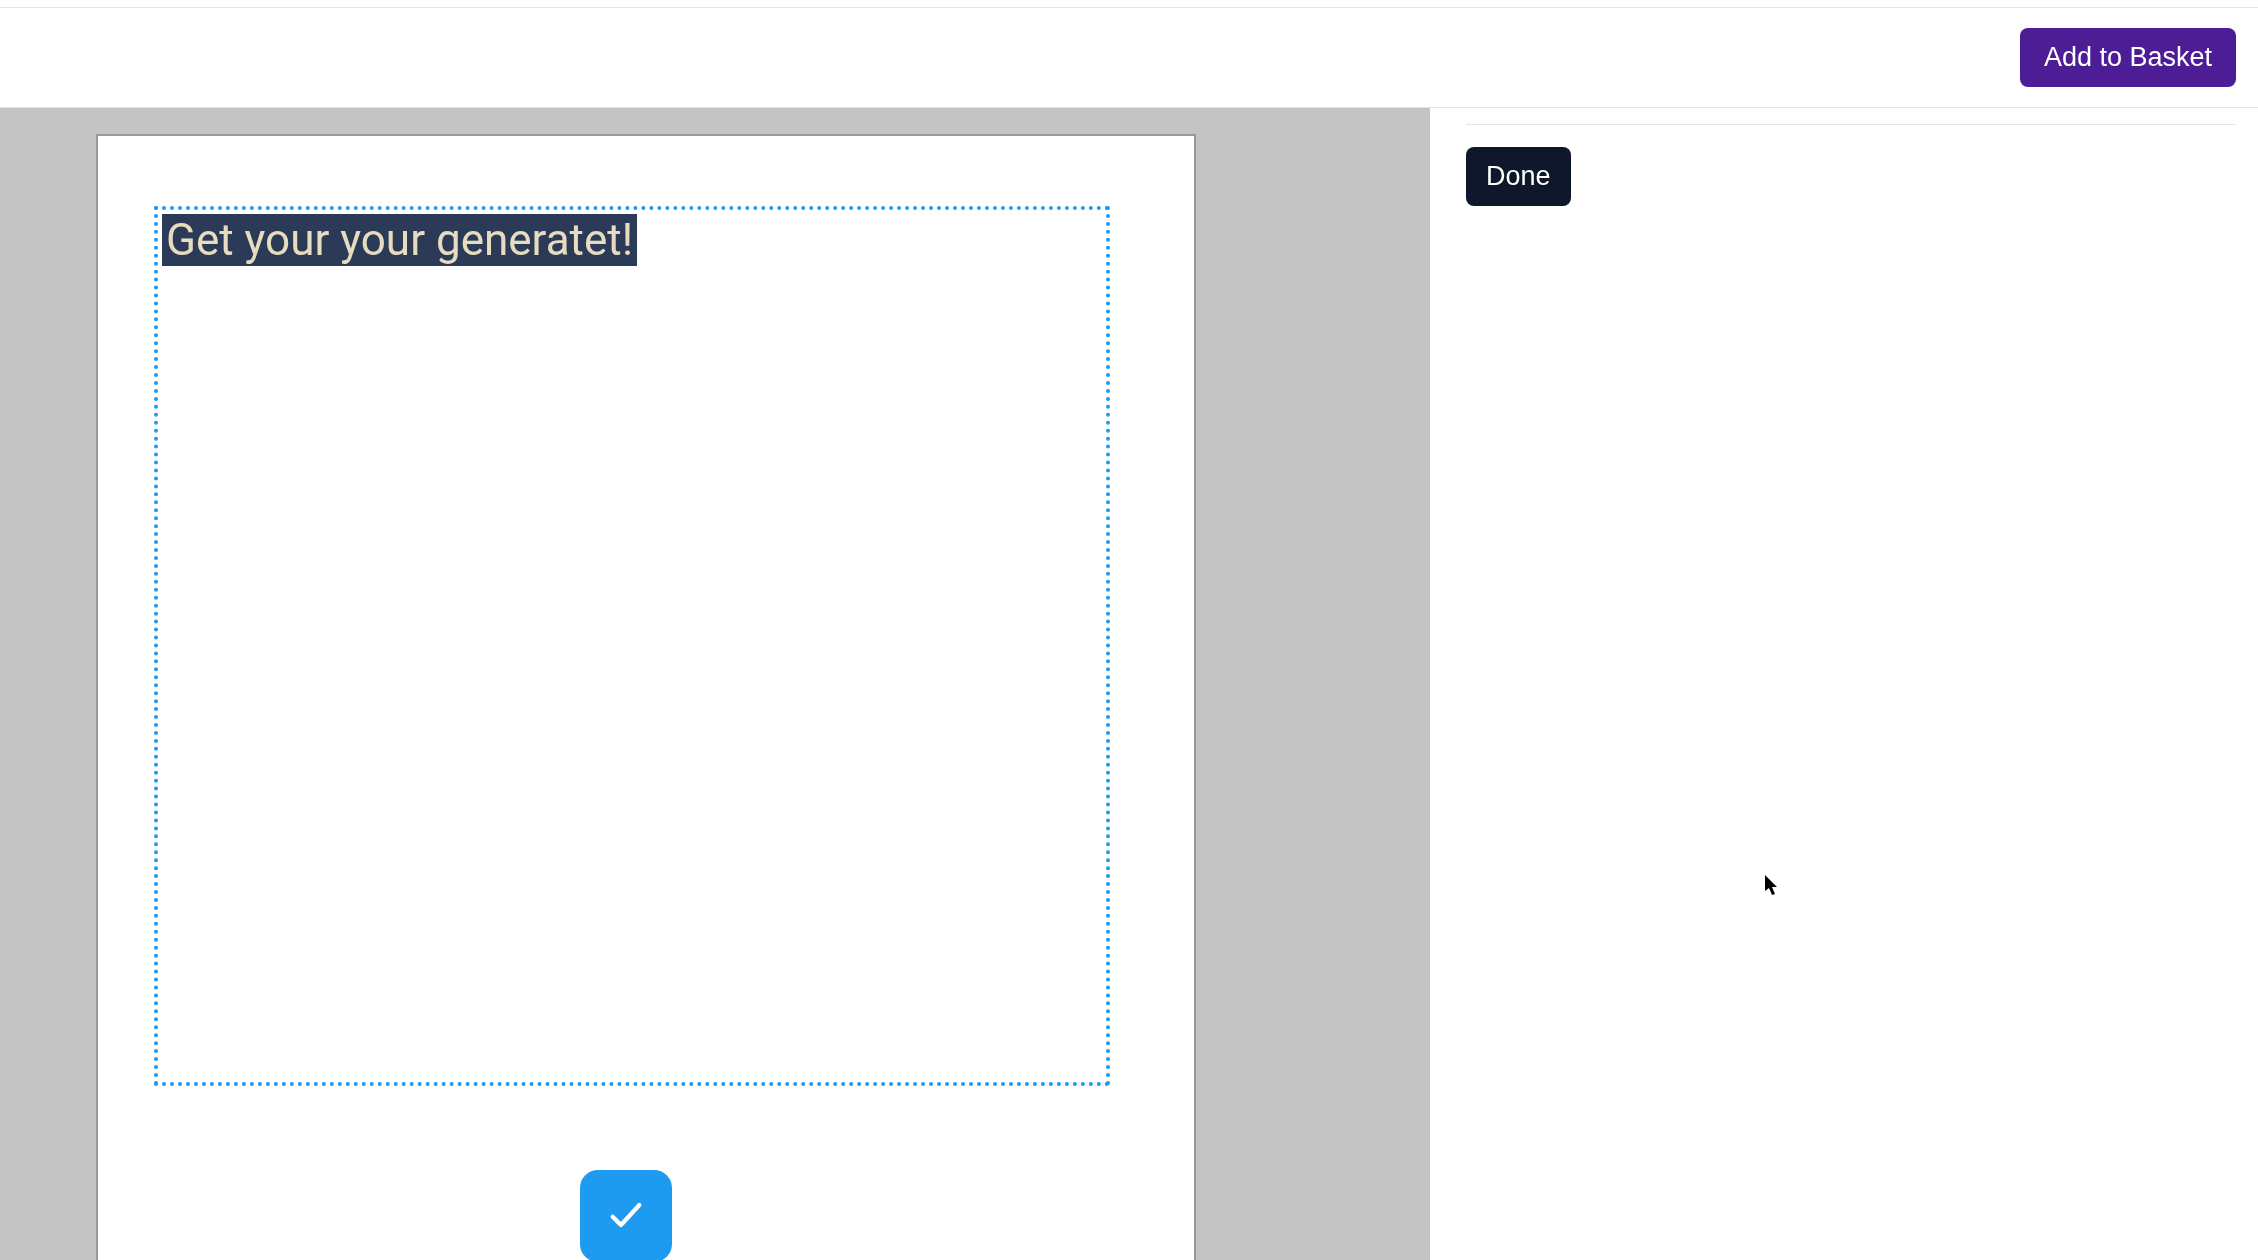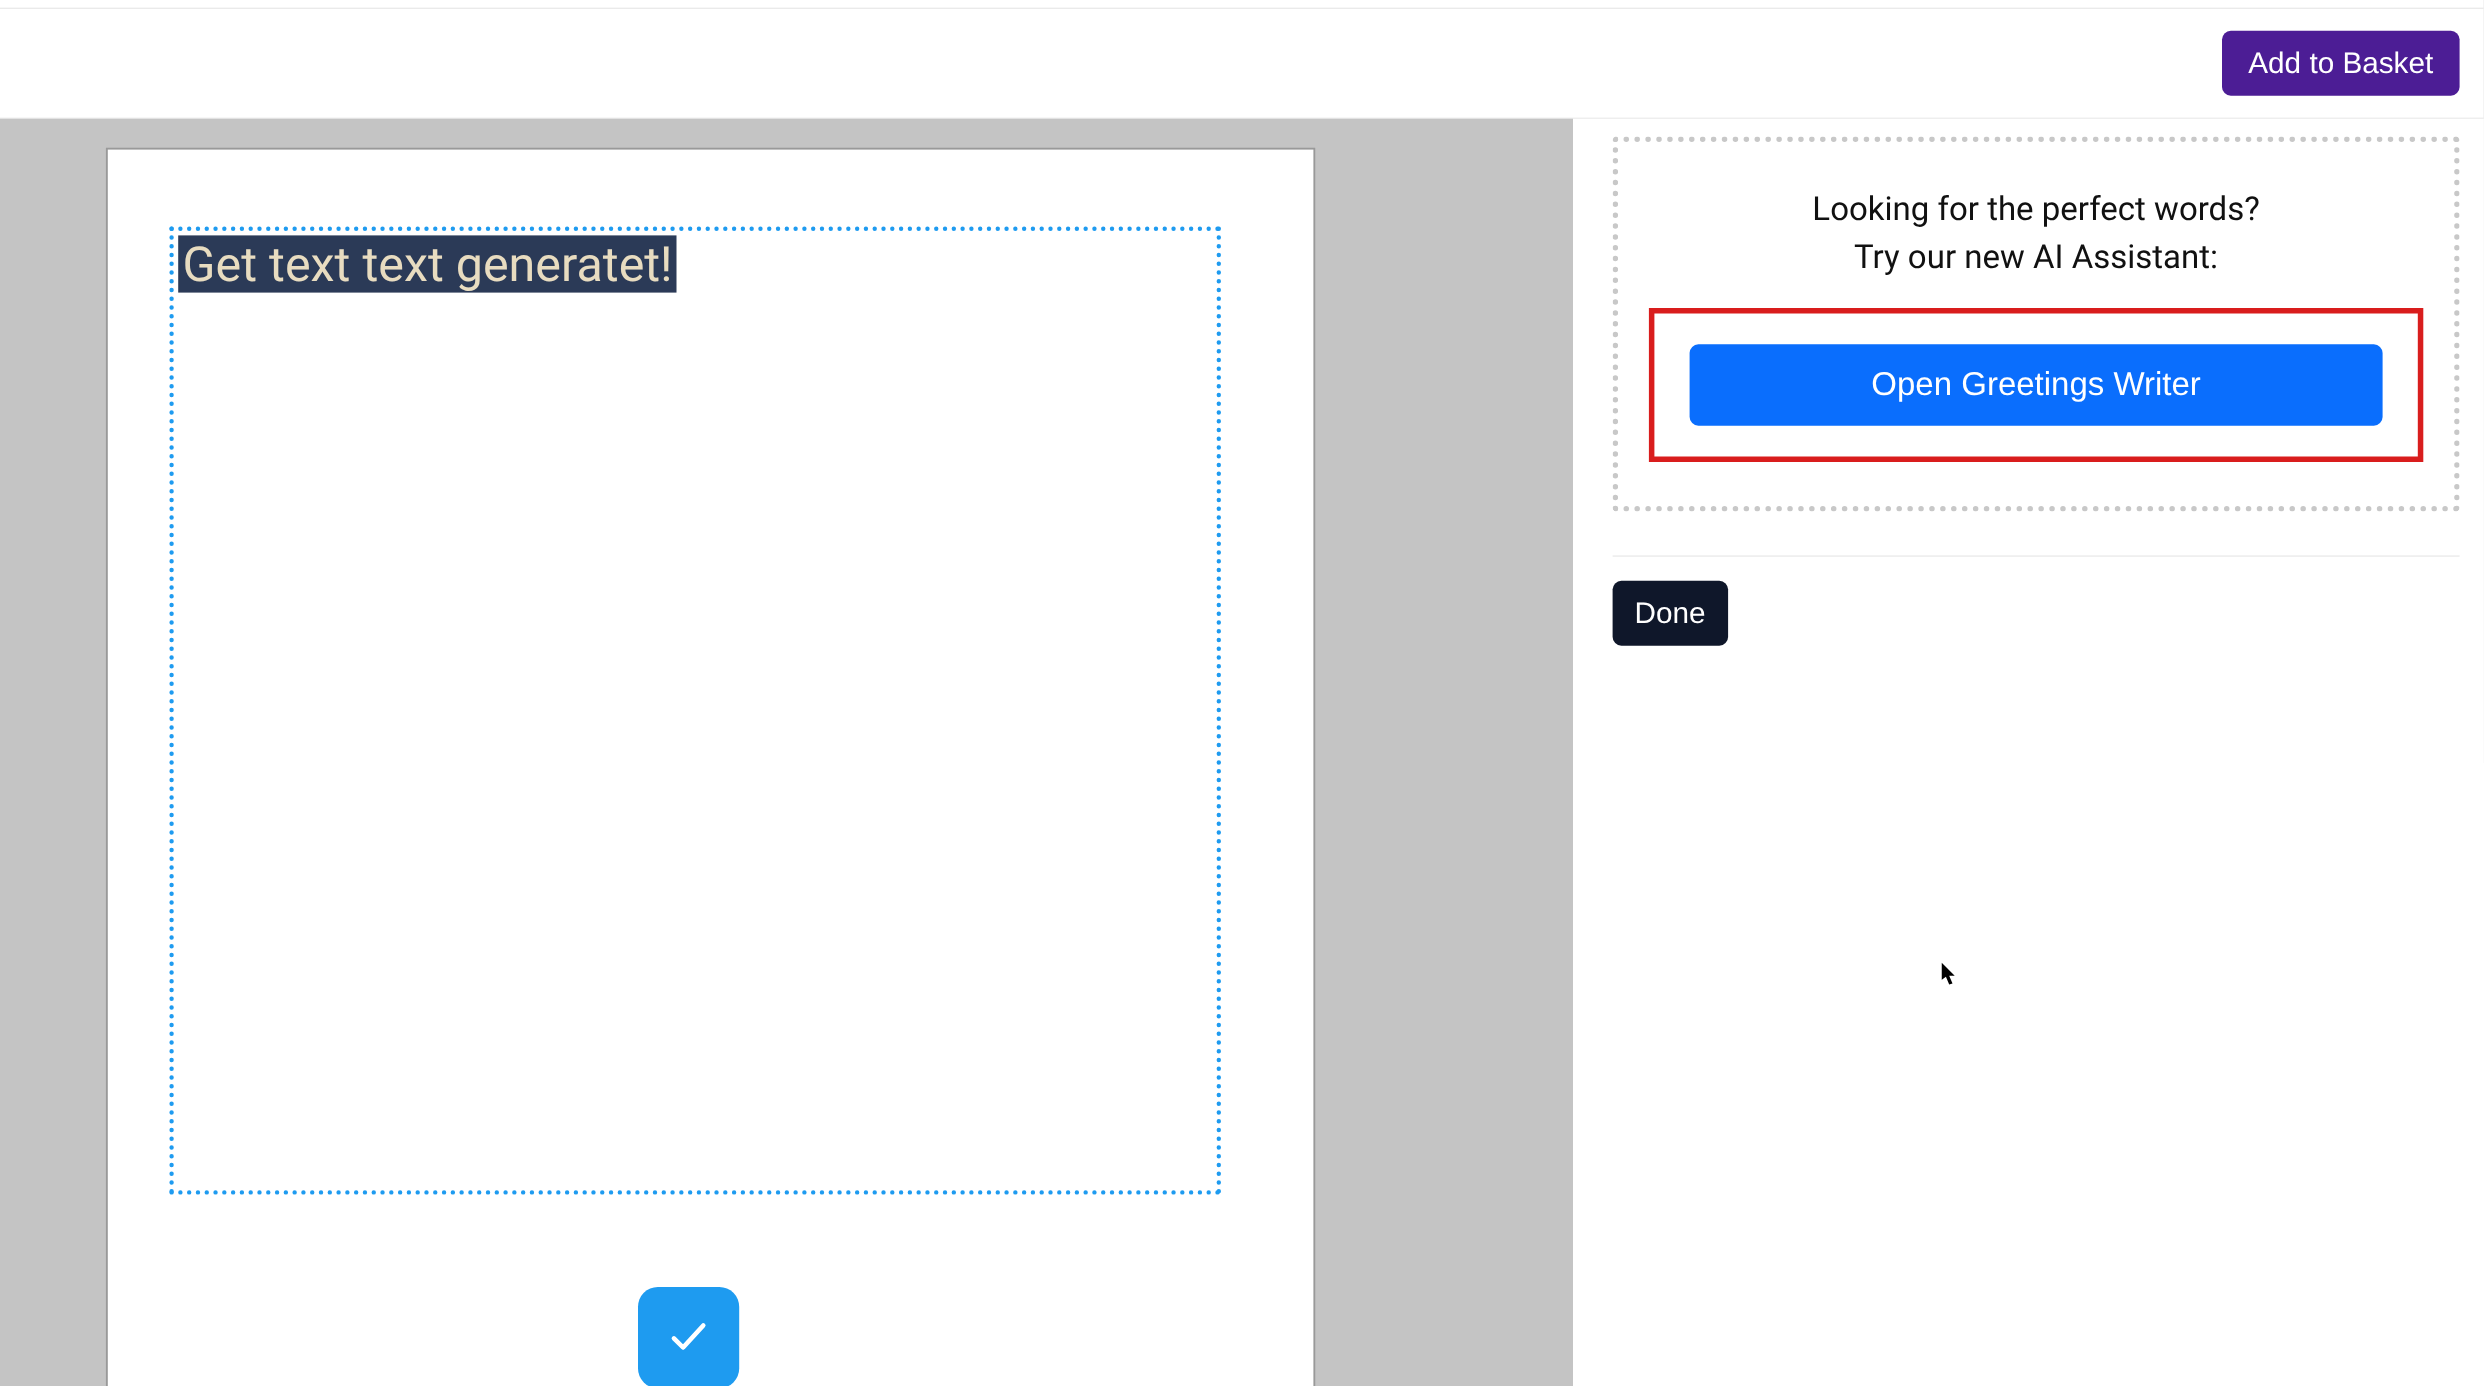--- a/index.html
+++ b/index.html
@@ -152,40 +152,33 @@
 <div class="top-bar"></div>
 
 <div class="header-row">
   <button class="add-to-basket">Add to Basket</button>
 </div>
 
 <div class="main-content">
   <div class="canvas-area">
     <div class="card-container">
       <div class="text-area">
-        <span class="highlighted-text">Get text text generatet!</span>
+        <span class="highlighted-text">Get your your generatet!</span>
       </div>
       <button class="confirm-button">
         <span>
           <svg viewBox="0 0 24 24" fill="none" stroke="#ffffff" stroke-width="2.5" stroke-linecap="round" stroke-linejoin="round">
             <polyline points="4 13 9 18 20 6"></polyline>
           </svg>
         </span>
       </button>
     </div>
   </div>
 
   <div class="side-panel">
-    <div class="ai-assistant-box">
-      <div class="ai-text">Looking for the perfect words?</div>
-      <div class="ai-text">Try our new AI Assistant:</div>
-      <div class="greetings-writer-callout">
-        <button class="greetings-writer-btn">Open Greetings Writer</button>
-      </div>
-    </div>
     <hr class="divider">
     <button class="done-button">Done</button>
   </div>
 </div>
 
 <div class="mouse-cursor">
   <svg width="16" height="22" viewBox="0 0 16 22">
     <path d="M0 0 L0 16 L4 13 L7 20 L10 19 L7 12 L12 12 Z" fill="#000000"></path>
   </svg>
 </div>

